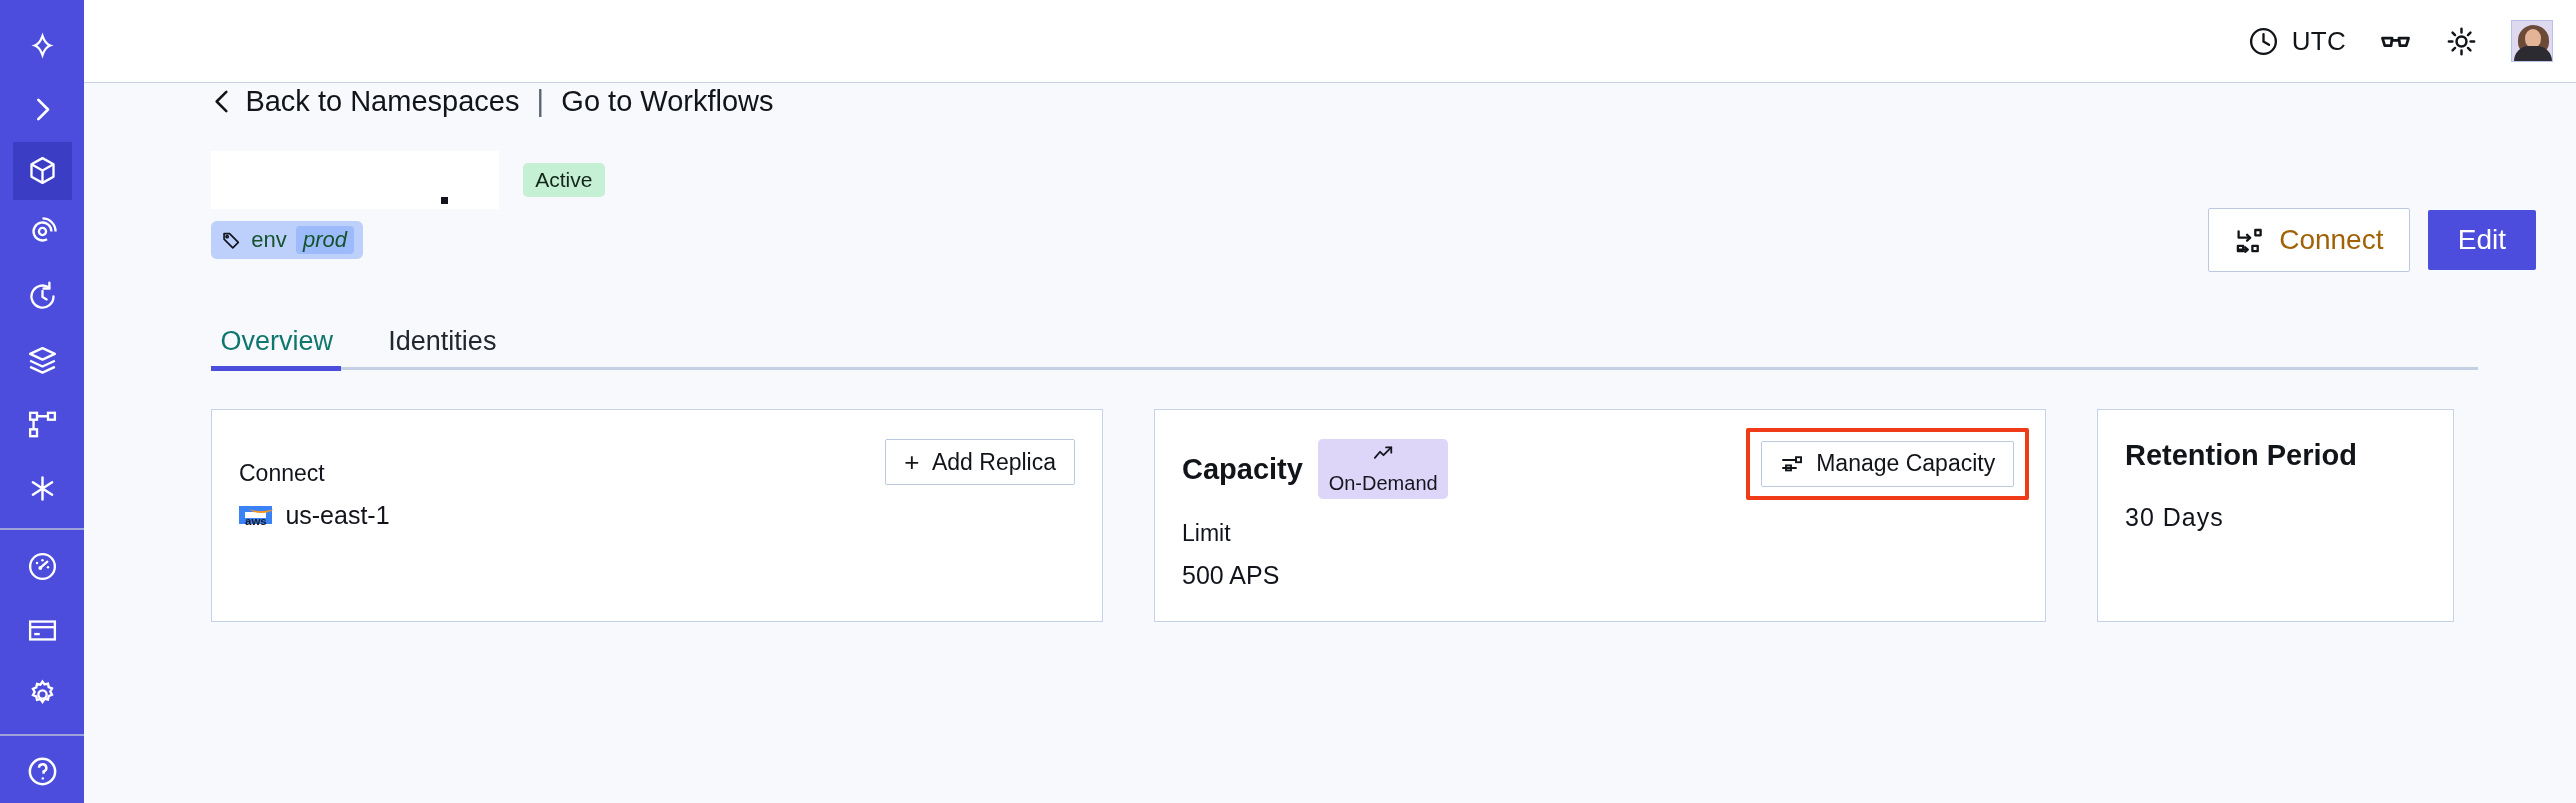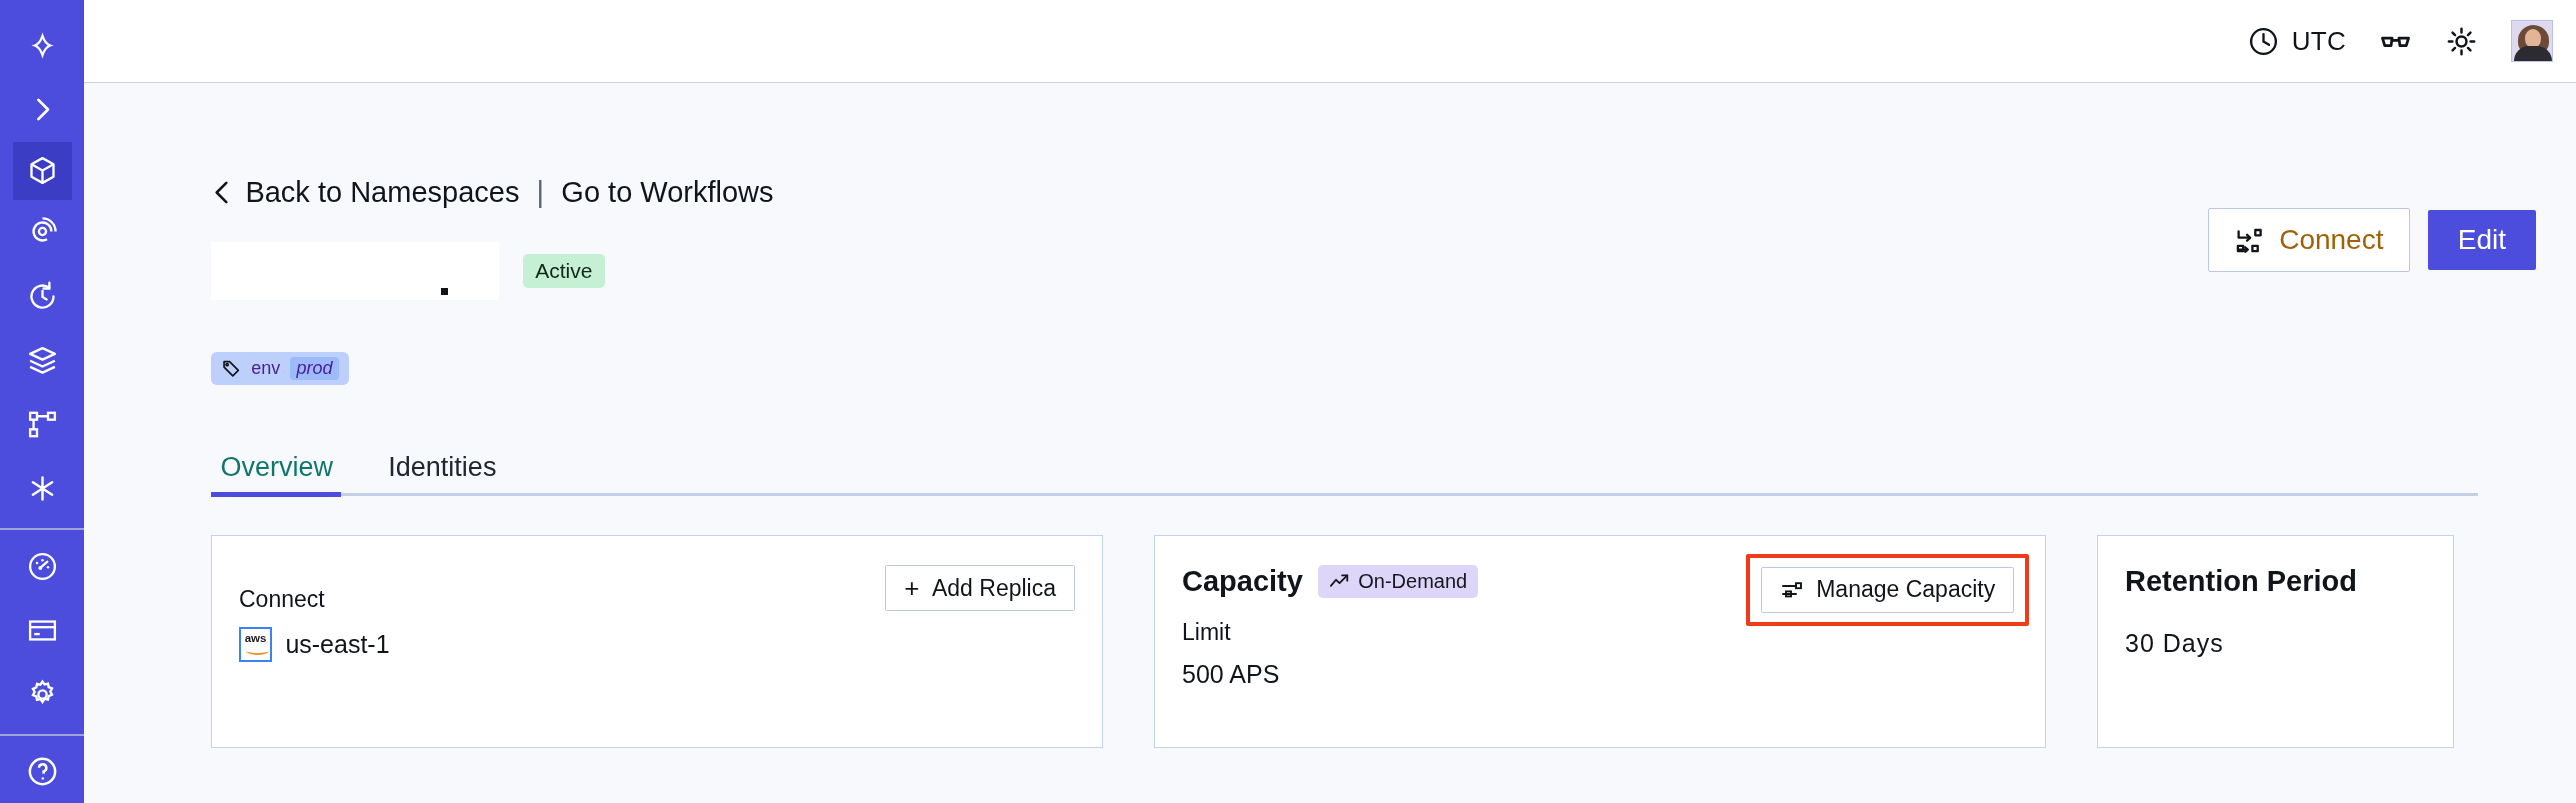--- a/index.html
+++ b/index.html
@@ -70,21 +70,20 @@
   
   .main {
     position: absolute; left: 84px; top: 85px;
     width: 2492px; height: 718px;
     background: #f7f9fc;
   }
   .content { padding: 0 40px 0 127px; }
 
   .breadcrumb {
     display: flex; align-items: center; gap: 13.4px;
-    margin-top: 91px;
     font-size: 29px; color: #111418;
   }
   .chev-left { width: 21px; height: 29px; display:block; }
   .crumb-sep { color: #5b6474; font-weight: 300; padding: 0 3.8px; }
 
   .title-row {
     display: flex; align-items: center;
     margin-top: 36px; height: 52px;
   }
   .title-redact {
@@ -97,21 +96,21 @@
   .badge-active {
     margin-left: 75px;
     background: #c6f0d4; color: #12261a;
     font-size: 21px; padding: 4.8px 12.5px; border-radius: 4.8px;
   }
 
   .tag-row { margin-top: 15.3px; display: flex; }
   .tag-pill {
     display: flex; align-items: center; gap: 9.6px;
     background: #bcd0fb; border-radius: 5.8px;
-    padding: 4.8px 9.6px; font-size: 18px; color: #4c1d95; margin-top: 40px;
+    padding: 4.8px 9.6px; font-size: 22px; color: #14532d;
   }
   .tag-pill .tag-icon { width: 21px; height: 21px; display:block; }
   .tag-val { background: #9dbbfa; border-radius: 3.8px; padding: 1px 6.7px; font-style: italic; }
 
   .actions {
     position: absolute; right: 40px; top: 123px;
     display: flex; align-items: center; gap: 17.3px;
   }
   .btn-connect {
     display: flex; align-items: center; gap: 15.3px;
@@ -156,31 +155,31 @@
   }
   .card.region { width: 892px; }
   .card.capacity { width: 892px; }
   .card.retention { width: 357px; }
 
   .card-head { display: flex; align-items: center; gap: 15.3px; }
   .card-title { font-size: 29px; color: #111418; font-weight: 700; }
   .badge-ondemand {
     display: flex; align-items: center; gap: 8.6px;
     background: #ddd6f8; color: #15171f;
-    font-size: 20px; padding: 4.8px 10.5px; border-radius: 4.8px;
+    font-size: 20px; padding: 4.8px 10.5px; border-radius: 4.8px; flex-direction: column;
   }
   .badge-ondemand svg { width: 21px; height: 19px; display:block; }
 
   .card-sub { font-size: 23px; color: #11141b; margin-top: 21px; }
   .card-val { font-size: 25px; color: #11141b; margin-top: 13.4px;
               display: flex; align-items: center; gap: 13.4px; }
   .retention .card-val { margin-top: 31px; letter-spacing: 1px; }
 
   .aws-logo {
-    width: 33px; height: 35px; border: 2px solid #3b82f6;
+    width: 33px; height: 18px; border: 6px solid #3b82f6;
     background: #fff; position: relative; flex: none;
   }
   .aws-logo .aws-txt {
     position: absolute; top: 2.9px; left: 0; right: 0;
     text-align: center; font-size: 11.5px; font-weight: 700;
     color: #1a1a22; font-family: "Liberation Sans", sans-serif;
   }
   .aws-logo .aws-smile {
     position: absolute; bottom: 4.8px; left: 4.8px; width: 23px; height: 8.6px;
     border-bottom: 2.9px solid #f0942b; border-radius: 0 0 50% 50%;

